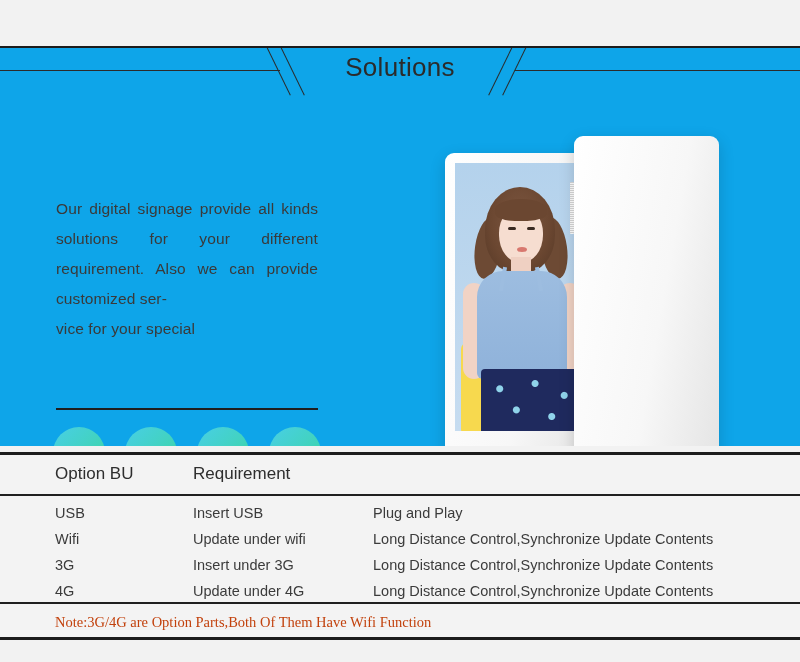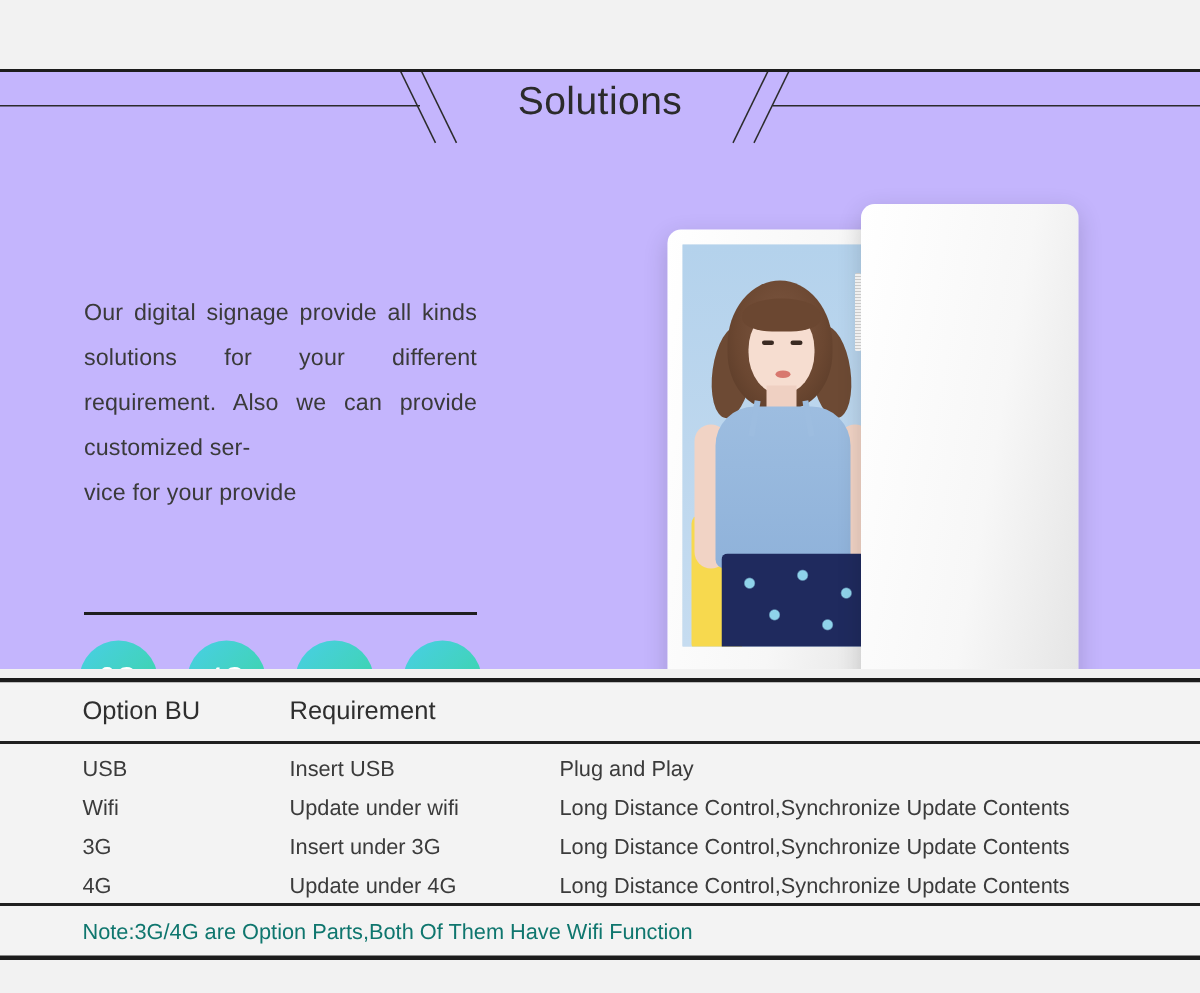--- a/index.html
+++ b/index.html
@@ -15,21 +15,21 @@
 
   
   .rule-top{
     position:absolute;left:0;top:46px;width:800px;height:2px;
     background:#1c1c1c;
   }
 
   
   .header-band{
     position:absolute;left:0;top:48px;width:800px;height:398px;
-    background:#c4b5fd;
+    background:#0ea5e9;
     overflow:hidden;
   }
 
   .hdr{
     position:absolute;left:0;top:0;width:800px;height:54px;
   }
   .hdr-title{
     position:absolute;left:0;top:4px;width:800px;
     text-align:center;
     font-size:26px;color:#2b2b2b;
@@ -232,22 +232,22 @@
     white-space:nowrap;
   }
   .col1{left:55px;}
   .col2{left:193px;}
   .col3{left:373px;}
 
   .noteline{
     position:absolute;left:0;top:147px;width:800px;height:1.5px;background:#1f1f1f;
   }
   .note{
-    position:absolute;left:55px;top:159px;font-size:14.5px;color:#0f766e;
-    font-family:Liberation Sans, sans-serif;
+    position:absolute;left:55px;top:159px;font-size:14.5px;color:#c2410c;
+    font-family:Liberation Serif, serif;
     white-space:nowrap;
   }
   .foot{
     position:absolute;left:0;top:640px;width:800px;height:22px;background:#f2f2f2;
   }
 </style>
 </head>
 <body>
 
 <div class="page">
@@ -261,21 +261,21 @@
       <div class="hdr-line right"></div>
       <div class="slash" style="left:278px;transform:rotate(-26deg);"></div>
       <div class="slash" style="left:292px;transform:rotate(-26deg);"></div>
       <div class="slash" style="left:500px;transform:rotate(26deg);"></div>
       <div class="slash" style="left:514px;transform:rotate(26deg);"></div>
       <div class="hdr-title">Solutions</div>
     </div>
 
     <div class="copy">
       <p>Our digital signage provide all kinds solutions for your different requirement. Also we can provide customized ser-</p>
-      <p>vice for your provide</p>
+      <p>vice for your special</p>
     </div>
 
     <div class="divider"></div>
 
     <div class="badges">
       <div class="badge b1">3G</div>
       <div class="badge b2">4G</div>
       <div class="badge b3">USB</div>
       <div class="badge b4">WiFi</div>
     </div>

